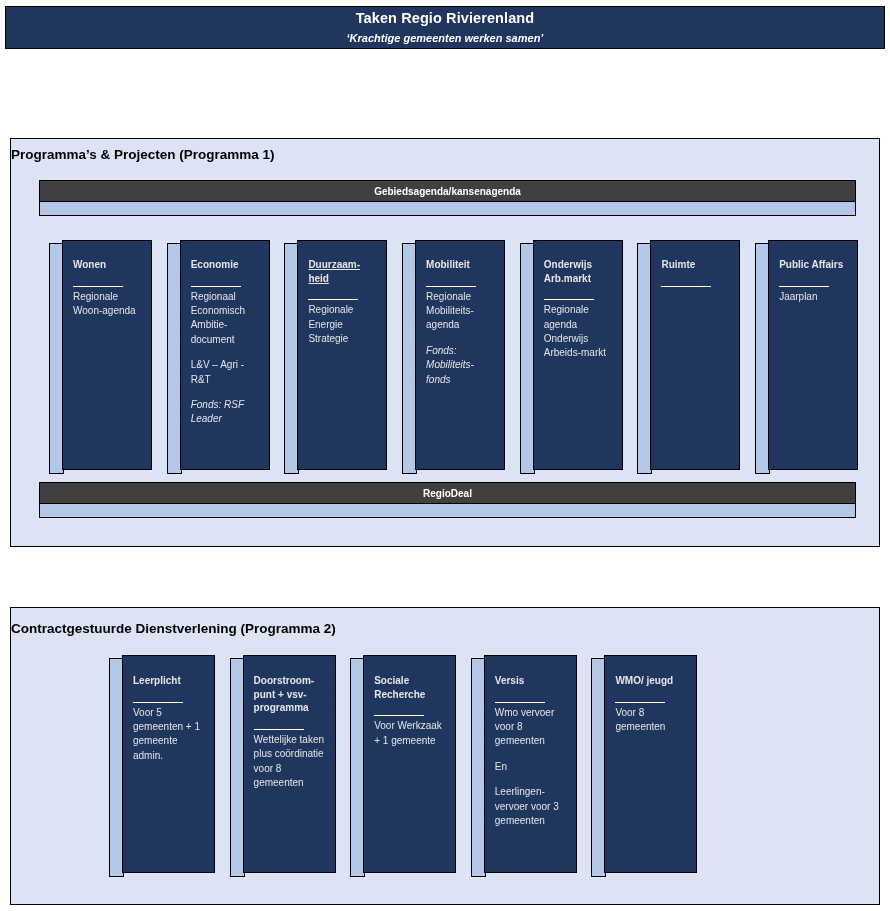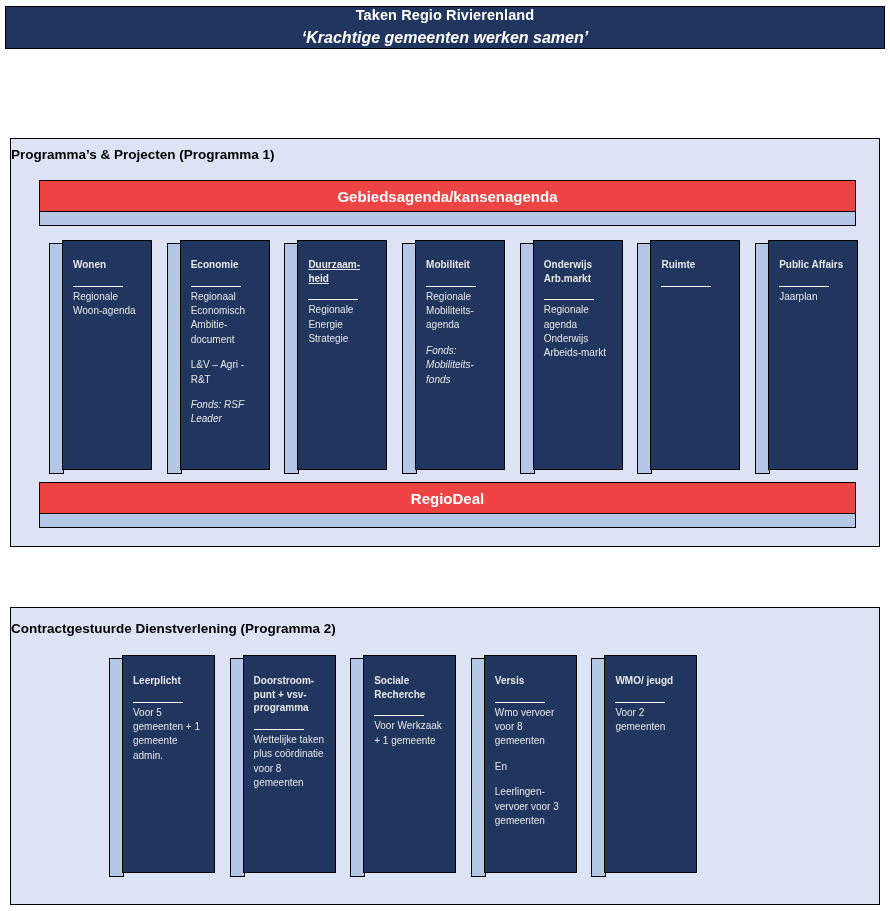--- a/index.html
+++ b/index.html
@@ -31,21 +31,21 @@
     align-items: center;
     justify-content: center;
   }
   #title-banner .main-title {
     font-size: 14.5px;
     font-weight: bold;
     letter-spacing: .1px;
     line-height: 1.25;
   }
   #title-banner .sub-title {
-    font-size: 16px;
+    font-size: 11px;
     font-weight: bold;
     font-style: italic;
     line-height: 1.3;
     margin-top: 4px;
   }
 
   
   .panel {
     position: absolute;
     background: #dbe3f4;
@@ -77,29 +77,29 @@
   #panel-programma-2 .panel-title { top: 13px; }
 
   
   .band {
     position: absolute;
     left: 28px;
     width: 817px;
     box-sizing: border-box;
   }
   .band .band-dark {
-    height: 32px;
-    background: #ef4444;
+    height: 22px;
+    background: #404040;
     border: 1px solid #000000;
     box-sizing: border-box;
     color: #ffffff;
     display: flex;
     align-items: center;
     justify-content: center;
-    font-size: 15px;
+    font-size: 10px;
     font-weight: bold;
   }
   .band .band-light {
     height: 14px;
     background: #b4c7e7;
     border: 1px solid #000000;
     border-top: none;
     box-sizing: border-box;
   }
   #band-gebiedsagenda { top: 41px; }
@@ -302,17 +302,17 @@
           <div class="card-para">Wmo vervoer voor 8 gemeenten</div>
           <div class="card-para">En</div>
           <div class="card-para">Leerlingen-vervoer voor 3 gemeenten</div>
         </div>
       </div>
       <div class="card">
         <div class="card-strip"></div>
         <div class="card-body">
           <div class="card-heading">WMO/ jeugd</div>
           <div class="card-rule"></div>
-          <div class="card-para">Voor 2 gemeenten</div>
+          <div class="card-para">Voor 8 gemeenten</div>
         </div>
       </div>
     </div>
 </div>
 
 </body></html>

